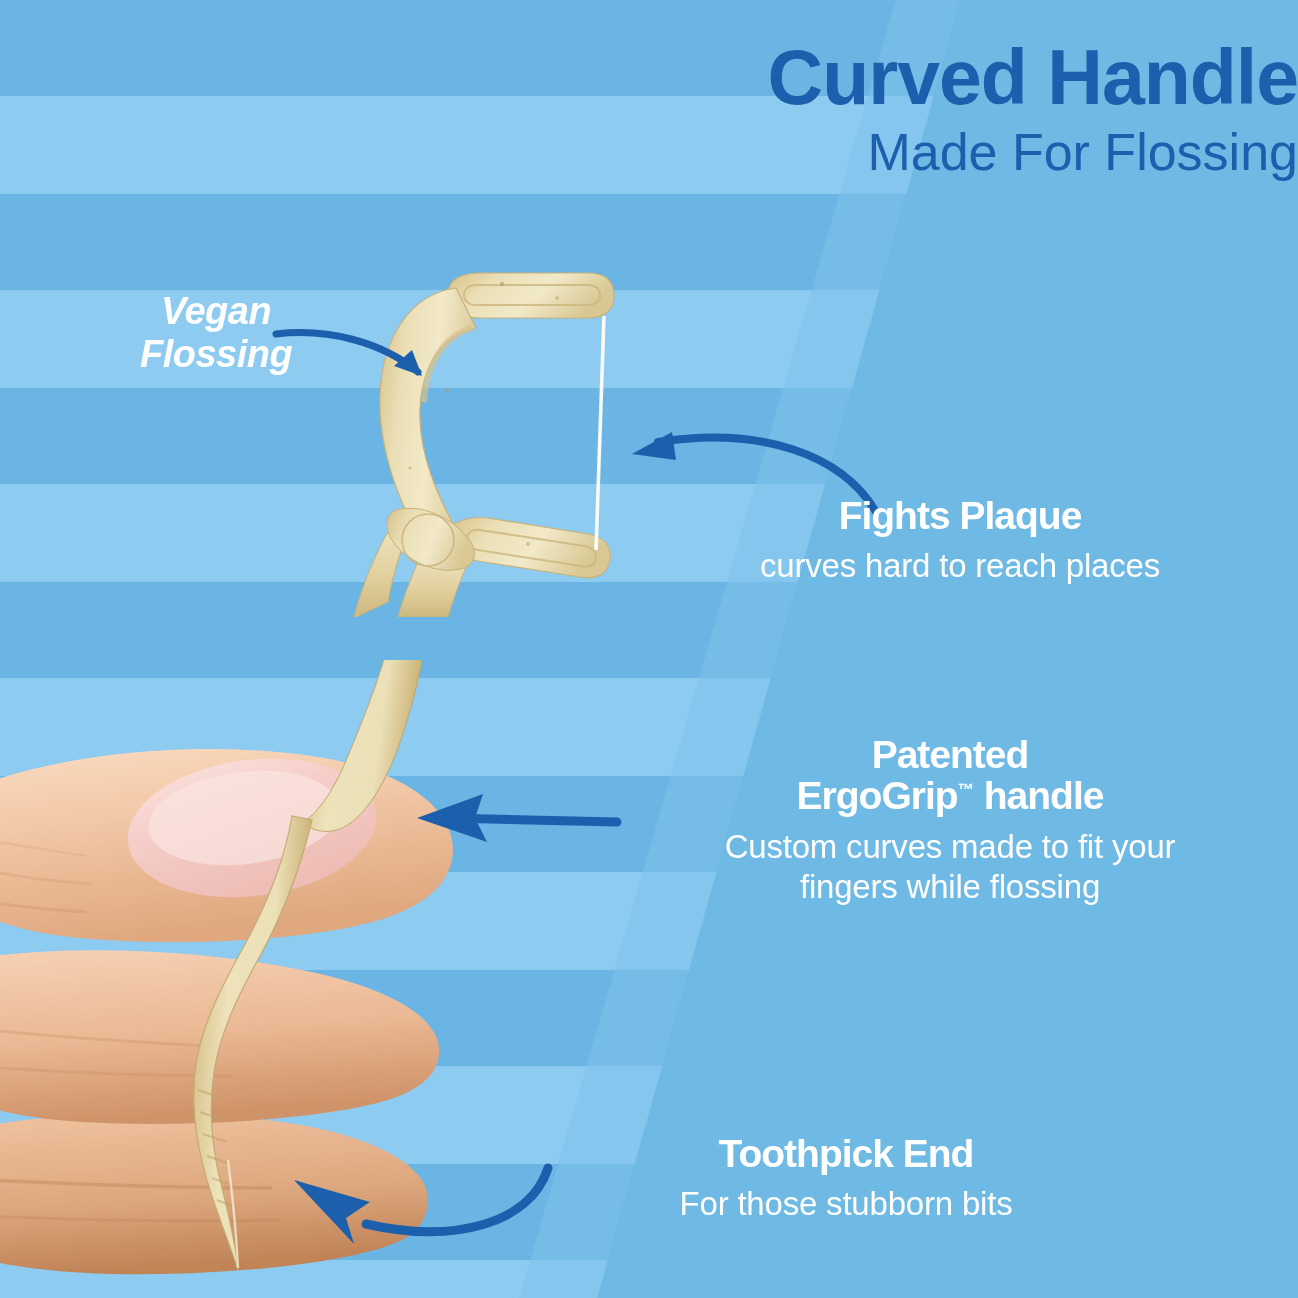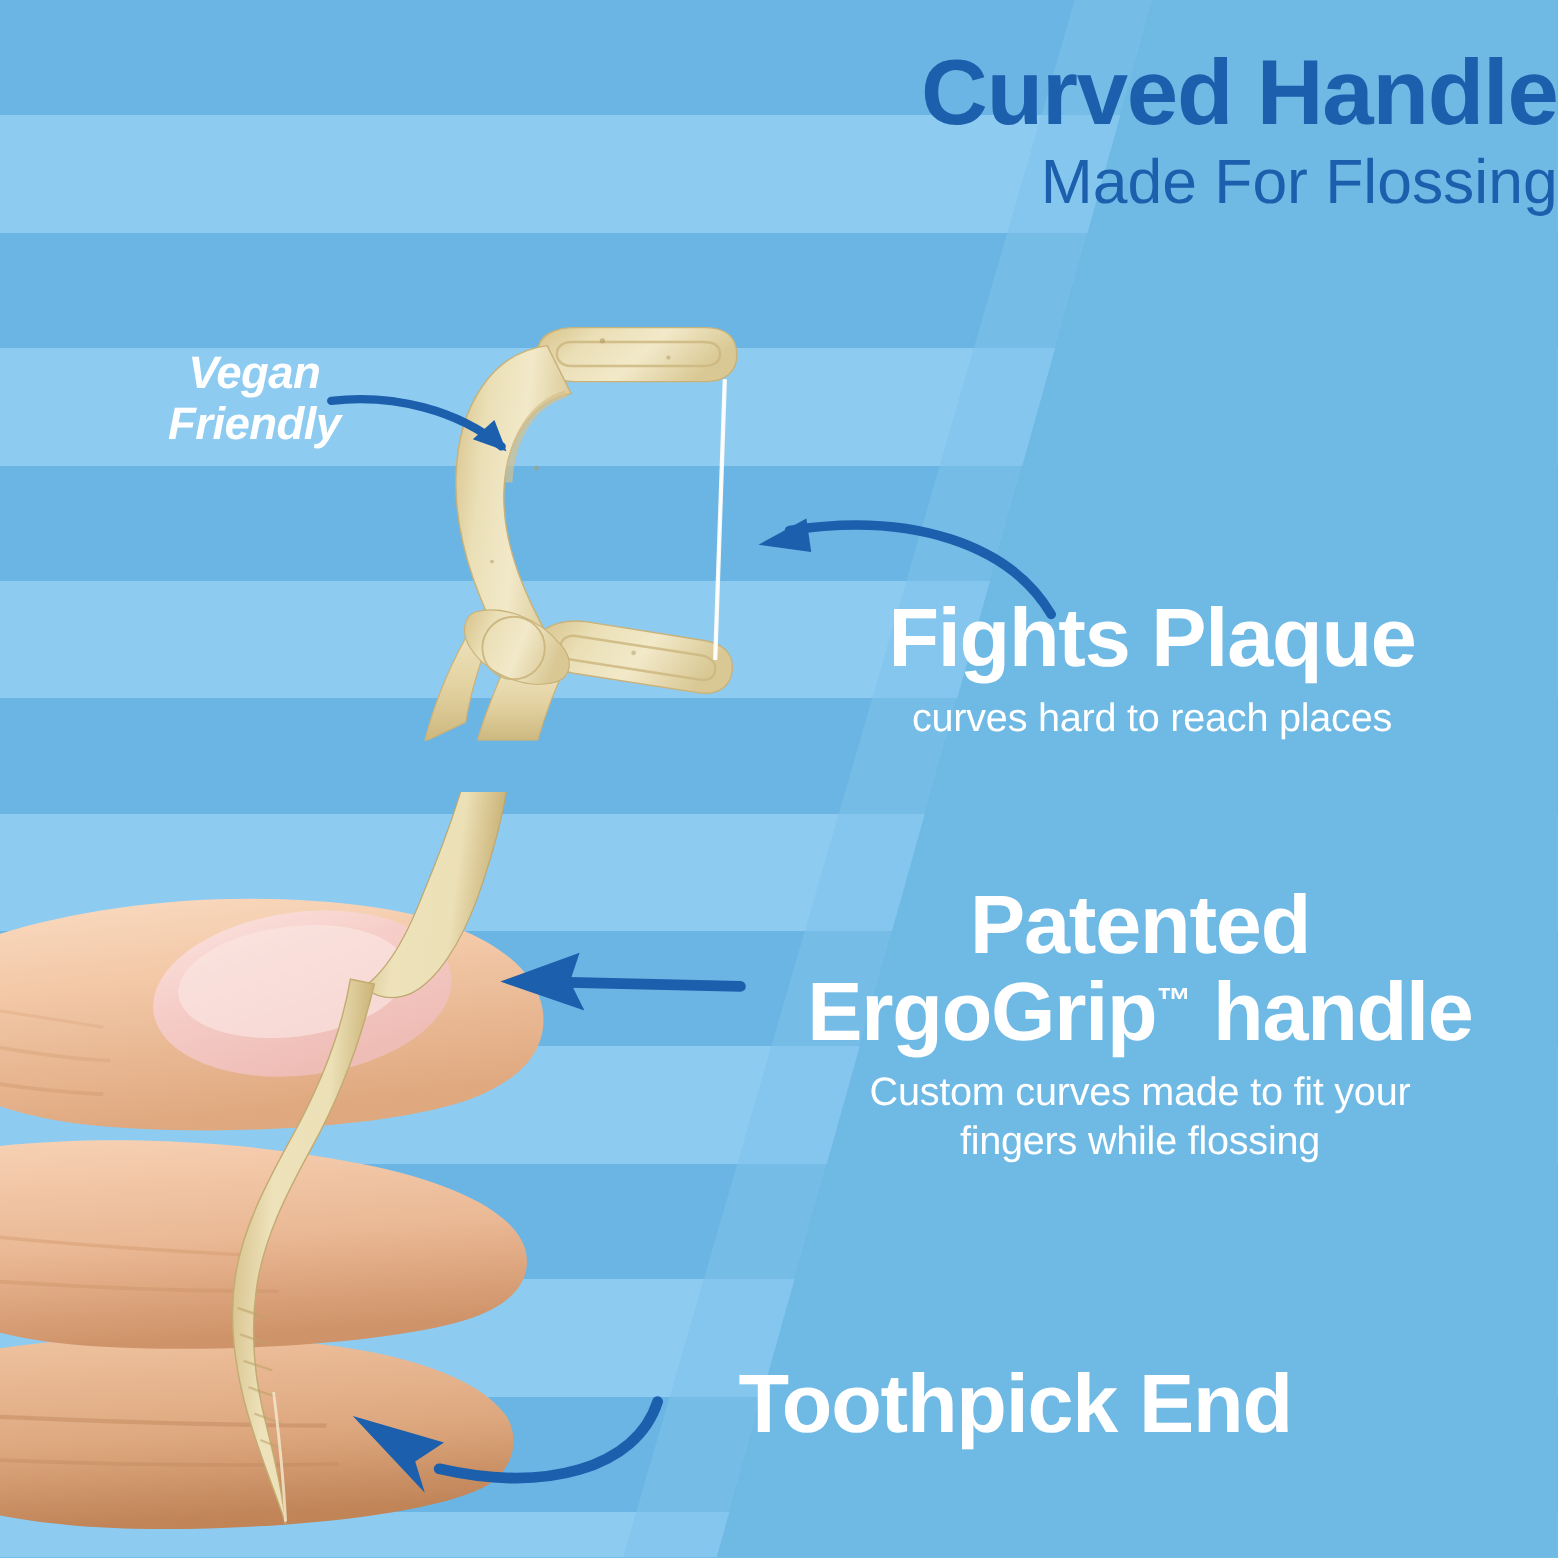--- a/index.html
+++ b/index.html
@@ -80,21 +80,21 @@
     color:#ffffff;
     font-size:38px; font-weight:bold; font-style:italic;
     line-height:1.13; letter-spacing:-0.5px;
     text-align:center;
   }
 
   .feature {
     text-align:center; color:#ffffff; width:540px;
   }
   .feature .f-title {
-    font-size:69px; font-weight:bold; letter-spacing:-1px; line-height:1.06;
+    font-size:39px; font-weight:bold; letter-spacing:-1px; line-height:1.06;
   }
   .feature .f-title .tm {
     font-size:0.42em; vertical-align:super; font-weight:bold; letter-spacing:0;
   }
   .feature .f-sub {
     font-size:33px; font-weight:normal; line-height:1.22; margin-top:10px;
     letter-spacing:-0.2px;
   }
 
   .feature-plaque { left:690px; top:495px; }
@@ -270,21 +270,21 @@
     </svg>
   </div>
 
   <div class="headline-wrap">
     <div class="headline">Curved Handle</div>
     <div class="subheadline">Made For Flossing</div>
   </div>
 
   <div class="callout vegan-label">
     <div>Vegan</div>
-    <div>Friendly</div>
+    <div>Flossing</div>
   </div>
 
   <div class="callout feature feature-plaque">
     <div class="f-title">Fights Plaque</div>
     <div class="f-sub">
       <div>curves hard to reach places</div>
     </div>
   </div>
 
   <div class="callout feature feature-grip">
@@ -293,15 +293,18 @@
       <div><span>ErgoGrip</span><span class="tm">™</span><span> handle</span></div>
     </div>
     <div class="f-sub">
       <div>Custom curves made to fit your</div>
       <div>fingers while flossing</div>
     </div>
   </div>
 
   <div class="callout feature feature-pick">
     <div class="f-title">Toothpick End</div>
+    <div class="f-sub">
+      <div>For those stubborn bits</div>
+    </div>
   </div>
 
 </div>
 
 </body></html>

